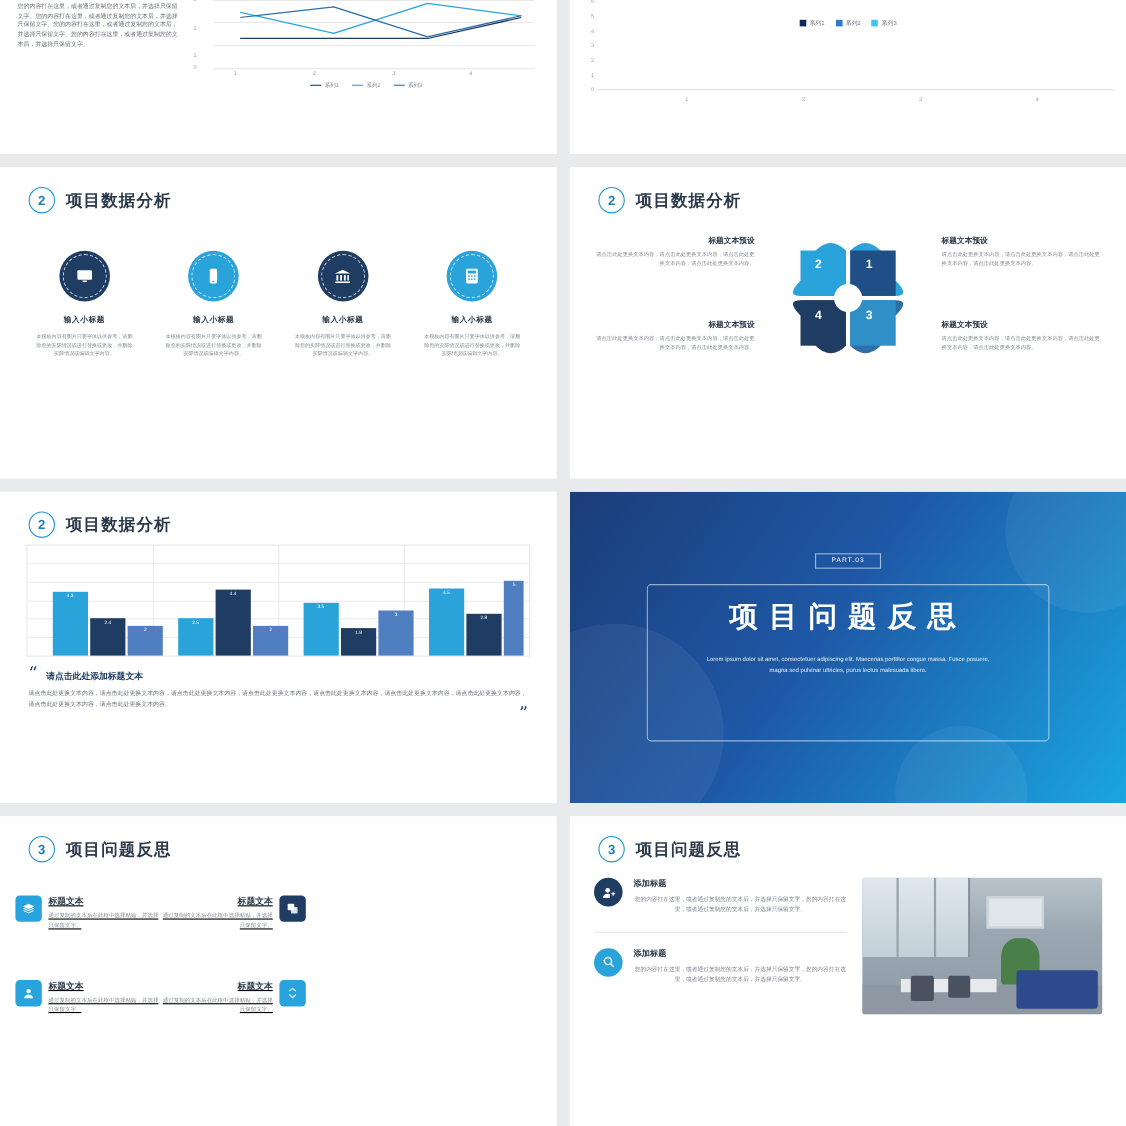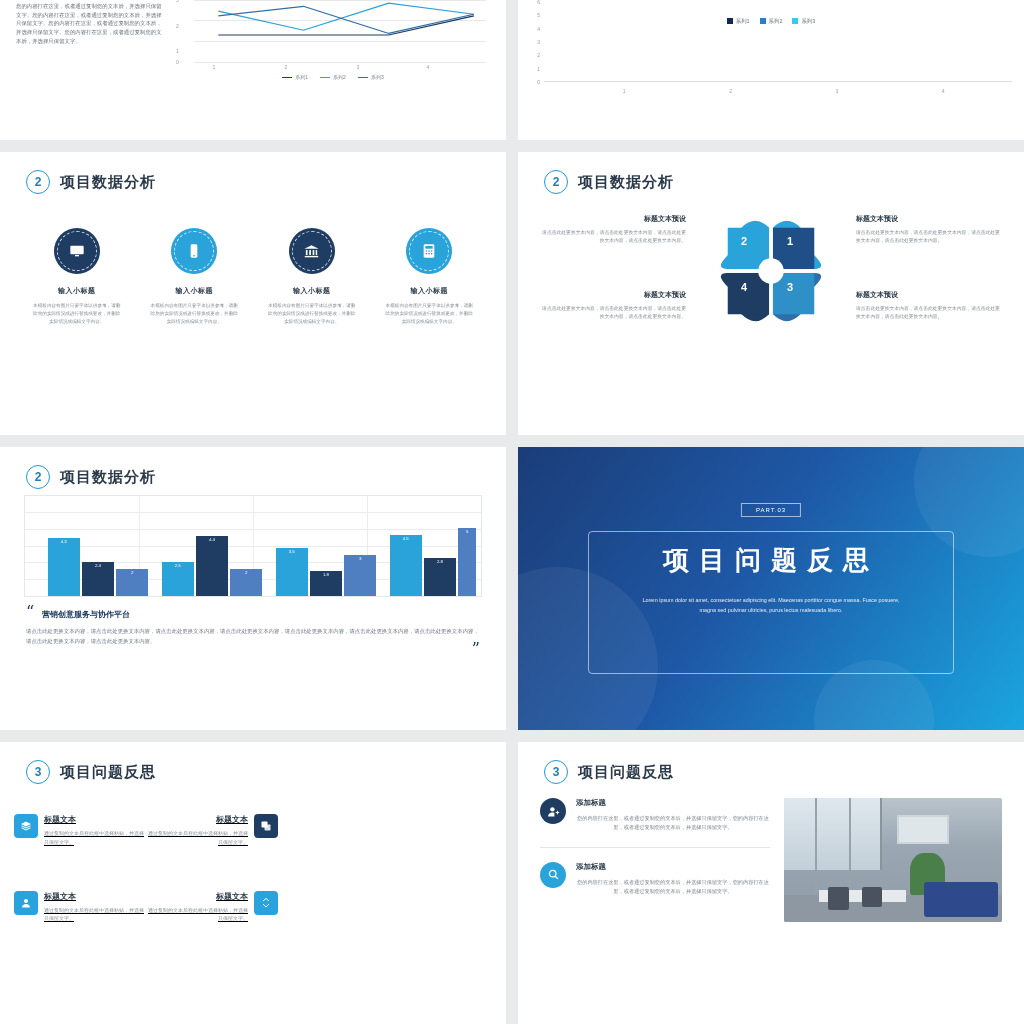--- a/index.html
+++ b/index.html
@@ -421,21 +421,21 @@
         <div class="b5" style="left:87.5%;width:7%;height:38%;background:#1f3c63">
             <span>2.8</span>
           </div>
         <div class="b5" style="left:95%;width:4%;height:68%;background:#4f7fc0">
             <span>5</span>
           </div>
       </div>
     </div>
     <div class="quote">
       <div class="qm">“</div>
-      <div class="qtitle">营销创意服务与协作平台</div>
+      <div class="qtitle">请点击此处添加标题文本</div>
       <div class="qbody">请点击此处更换文本内容，请点击此处更换文本内容，请点击此处更换文本内容，请点击此处更换文本内容，请点击此处更换文本内容，请点击此处更换文本内容，请点击此处更换文本内容，请点击此处更换文本内容，请点击此处更换文本内容。</div>
       <div class="qend">”</div>
     </div>
   </div>
 
   <div class="slide s6">
     <div class="cover">
       <div class="bub" style="width:200px;height:200px;left:-60px;top:120px"></div>
       <div class="bub" style="width:150px;height:150px;right:-40px;top:-40px"></div>
       <div class="bub" style="width:120px;height:120px;right:90px;bottom:-50px"></div>

